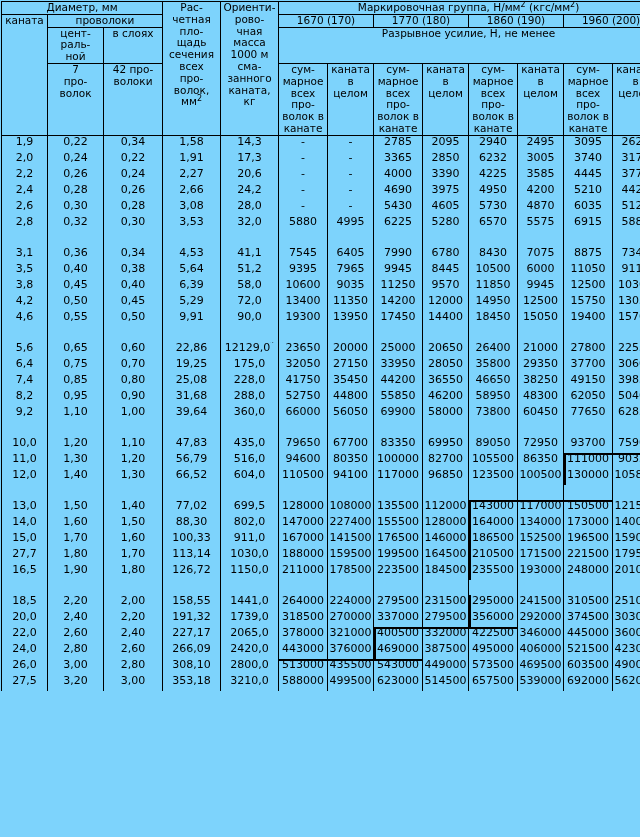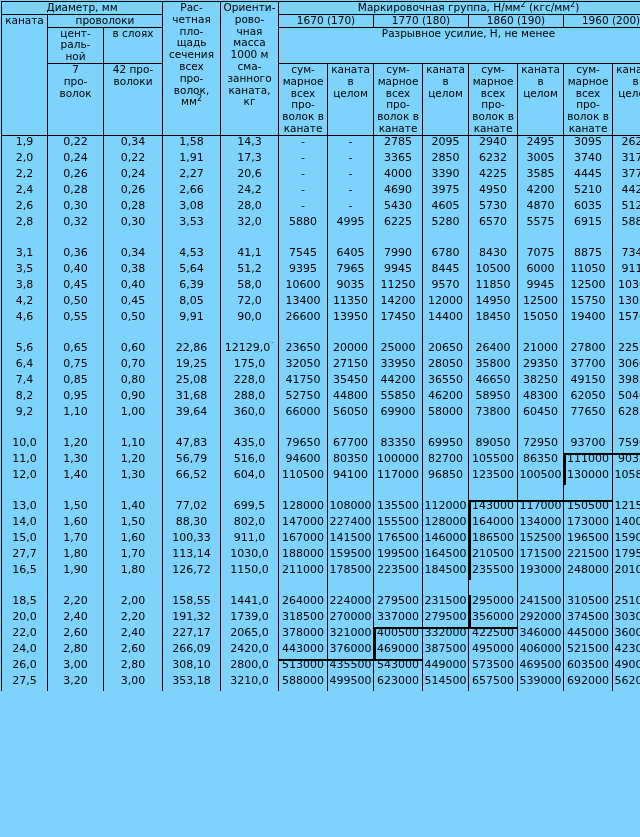--- a/index.html
+++ b/index.html
@@ -321,38 +321,38 @@
           <td class="num">9570</td>
           <td class="num">11850</td>
           <td class="num">9945</td>
           <td class="num">12500</td>
           <td class="num">10300</td>
         </tr>
         <tr class="blk">
           <td class="num">4,2</td>
           <td class="num">0,50</td>
           <td class="num">0,45</td>
-          <td class="num">8,05</td>
+          <td class="num">5,29</td>
           <td class="num">72,0</td>
           <td class="num">13400</td>
           <td class="num">11350</td>
           <td class="num">14200</td>
           <td class="num">12000</td>
           <td class="num">14950</td>
           <td class="num">12500</td>
           <td class="num">15750</td>
           <td class="num">13050</td>
         </tr>
         <tr class="blk blk-last">
           <td class="num">4,6</td>
           <td class="num">0,55</td>
           <td class="num">0,50</td>
           <td class="num">9,91</td>
           <td class="num">90,0</td>
-          <td class="num">26600</td>
+          <td class="num">19300</td>
           <td class="num">13950</td>
           <td class="num">17450</td>
           <td class="num">14400</td>
           <td class="num">18450</td>
           <td class="num">15050</td>
           <td class="num">19400</td>
           <td class="num">15700</td>
         </tr>
         <tr class="gap">
           <td></td>

